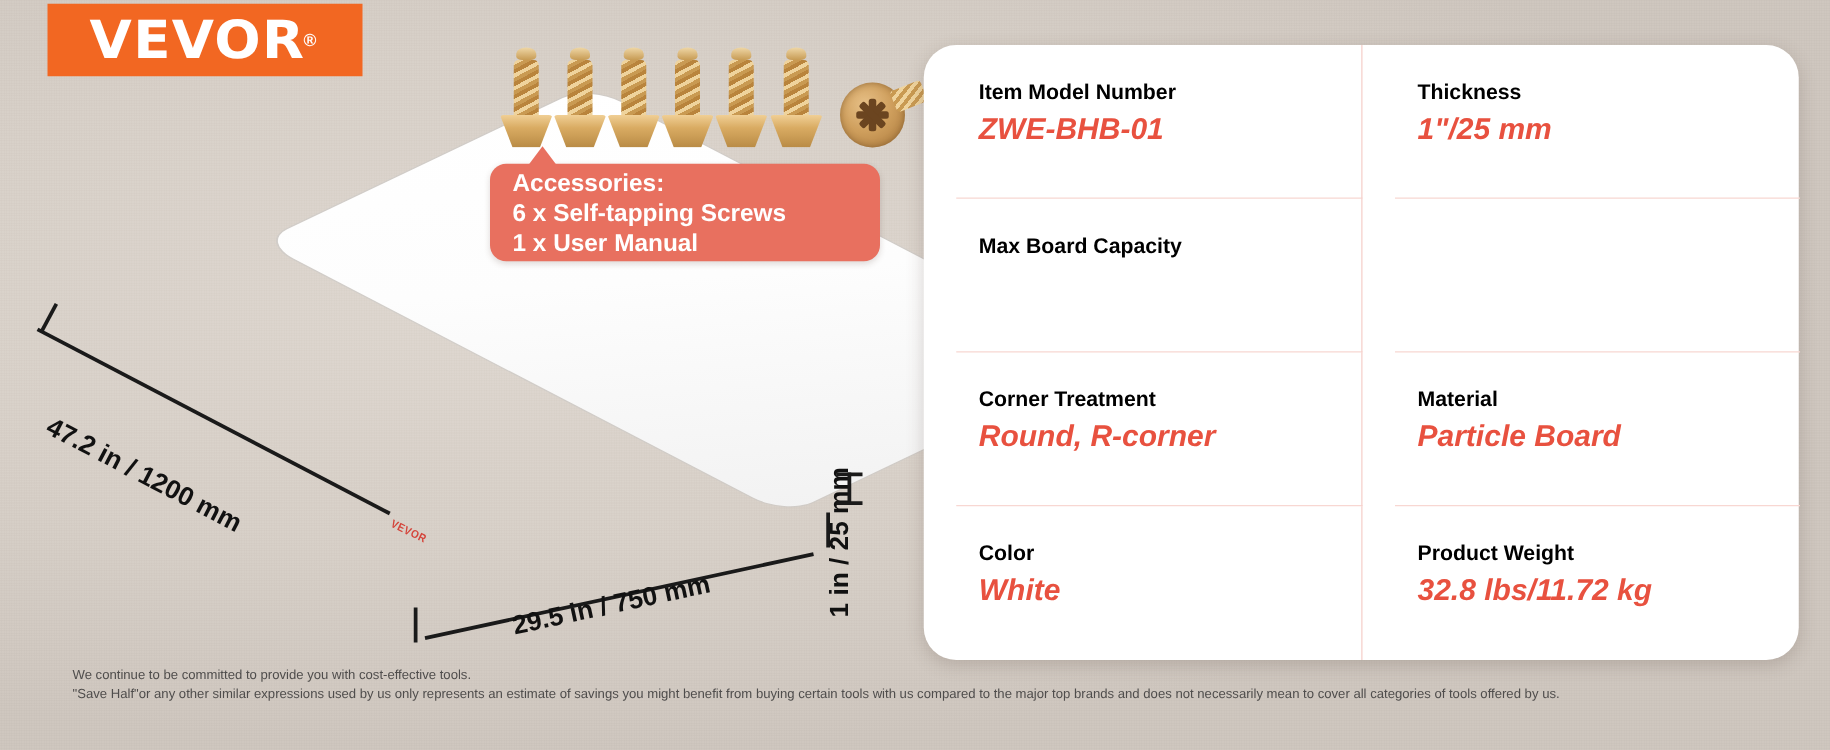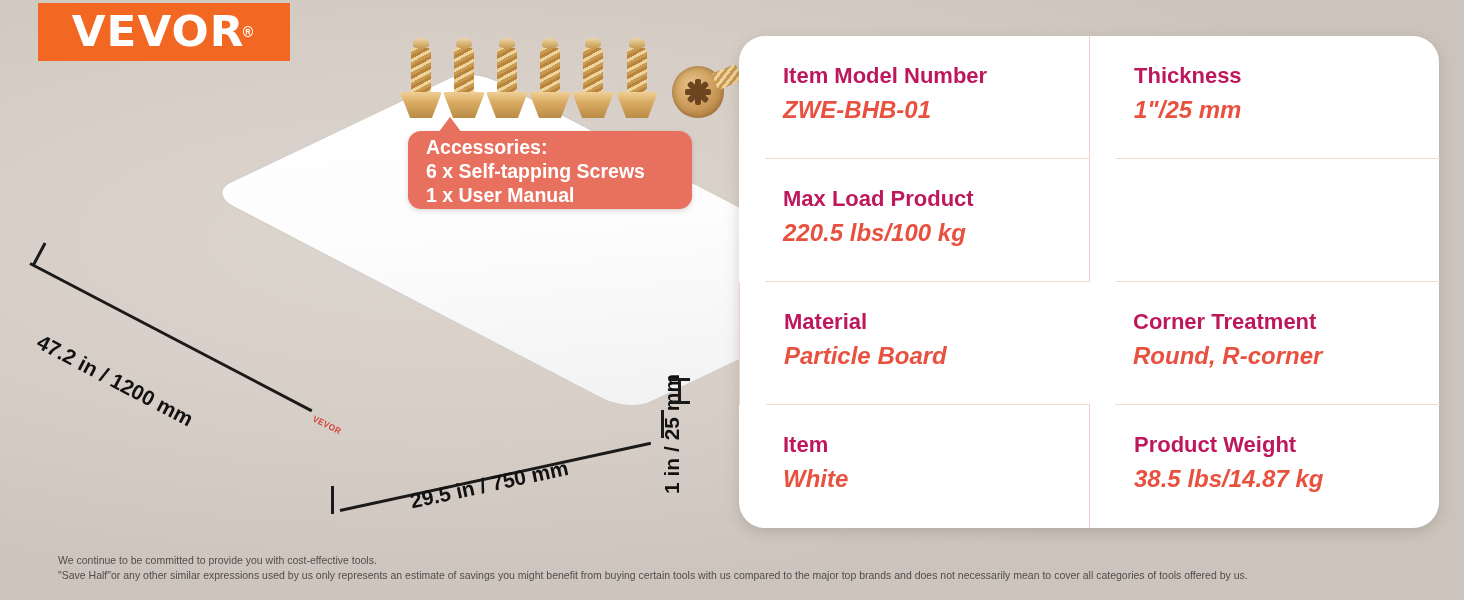--- a/index.html
+++ b/index.html
@@ -138,21 +138,21 @@
   #screw-face .cross i:nth-child(2){transform:rotate(90deg);}
   #screw-face .cross i:nth-child(3){transform:rotate(45deg);}
   #screw-face .cross i:nth-child(4){transform:rotate(-45deg);}
   #screw-face .shaft{
     position:absolute;right:-16px;top:2px;width:26px;height:18px;
     background:repeating-linear-gradient(-30deg,#c99a52 0 3px,#efd39c 3px 6px);
     border-radius:3px;transform:rotate(-22deg);
   }
   
   #callout{
-    position:absolute;left:408px;top:131px;width:284px;height:78px;
+    position:absolute;left:392px;top:131px;width:312px;height:78px;
     background:#e8705f;border-radius:13px;
     box-shadow:0 2px 5px rgba(80,50,40,.18);
   }
   #callout-pointer{
     position:absolute;left:30px;top:-14px;width:0;height:0;
     border-left:12px solid transparent;border-right:12px solid transparent;
     border-bottom:16px solid #e8705f;
   }
   #callout .ln{
     color:#fff;font-weight:bold;font-size:19.5px;line-height:24px;
@@ -161,36 +161,36 @@
   #callout .pad{padding-top:4px;}
   
   #spec-card{
     position:absolute;left:739px;top:36px;width:700px;height:492px;
     background:#fff;border-radius:26px;
     box-shadow:0 4px 14px rgba(90,75,65,.22);
     display:grid;grid-template-columns:1fr 1fr;grid-template-rows:repeat(4,1fr);
   }
   .cell{position:relative;padding:28px 0 0 44px;box-sizing:border-box;}
   .cell .k{
-    font-size:22px;font-weight:bold;color:#be185d;line-height:1.12;
+    font-size:17px;font-weight:bold;color:#000000;line-height:1.12;
     white-space:nowrap;
   }
   .cell .v{
     font-size:24px;font-weight:bold;font-style:italic;color:#e8513f;
     line-height:1.12;margin-top:8px;white-space:nowrap;
   }
   
   .cell.col-r{border-left:1px solid #f6cfca;}
   .cell.row-b::after{
     content:"";position:absolute;left:26px;right:-1px;bottom:0;height:1px;
     background:#f8d7d2;
   }
   
   #footer{
-    position:absolute;left:58px;top:553px;width:1360px;
+    position:absolute;left:58px;top:533px;width:1360px;
     color:#4f4d4c;font-size:10.5px;line-height:15px;
     font-family:"Liberation Sans", sans-serif;
   }
   #footer p{margin:0;white-space:nowrap;}
 </style>
 </head>
 <body>
 
 <div id="page">
 
@@ -282,42 +282,41 @@
     <div class="cell row-b">
       <div class="k">Item Model Number</div>
       <div class="v">ZWE-BHB-01</div>
     </div>
     <div class="cell col-r row-b">
       <div class="k">Thickness</div>
       <div class="v">1"/25 mm</div>
     </div>
 
     <div class="cell row-b">
-      <div class="k">Max Load Product</div>
-      <div class="v">220.5 lbs/100 kg</div>
+      <div class="k">Max Board Capacity</div>
     </div>
     <div class="cell col-r row-b">
     </div>
 
+    <div class="cell row-b">
+      <div class="k">Corner Treatment</div>
+      <div class="v">Round, R-corner</div>
+    </div>
     <div class="cell col-r row-b">
       <div class="k">Material</div>
       <div class="v">Particle Board</div>
     </div>
-    <div class="cell row-b">
-      <div class="k">Corner Treatment</div>
-      <div class="v">Round, R-corner</div>
-    </div>
 
     <div class="cell">
-      <div class="k">Item</div>
+      <div class="k">Color</div>
       <div class="v">White</div>
     </div>
     <div class="cell col-r">
       <div class="k">Product Weight</div>
-      <div class="v">38.5 lbs/14.87 kg</div>
+      <div class="v">32.8 lbs/11.72 kg</div>
     </div>
   </div>
 
   <div id="footer">
     <p>We continue to be committed to provide you with cost-effective tools.</p>
     <p>"Save Half"or any other similar expressions used by us only represents an estimate of savings you might benefit from buying certain tools with us compared to the major top brands and does not necessarily mean to cover all categories of tools offered by us.</p>
   </div>
 
 </div>
 

